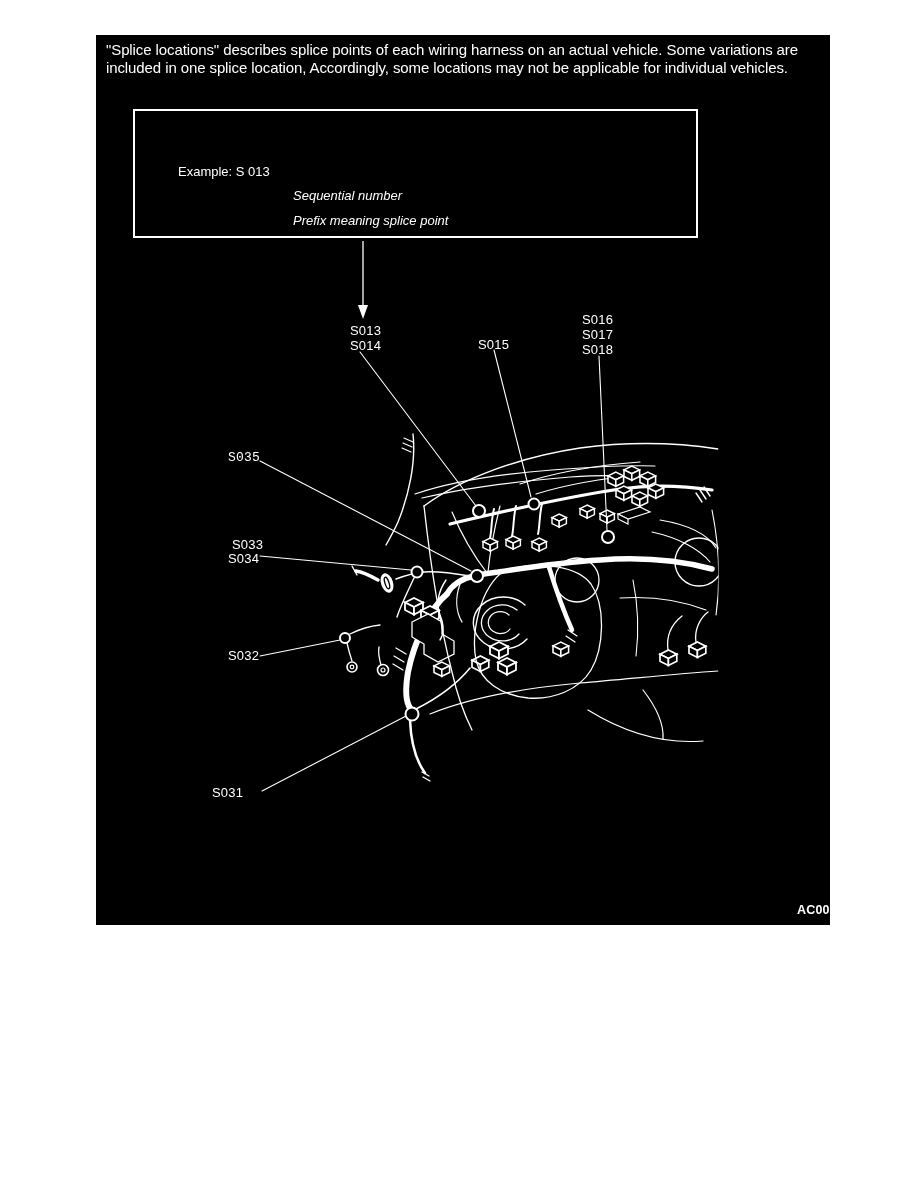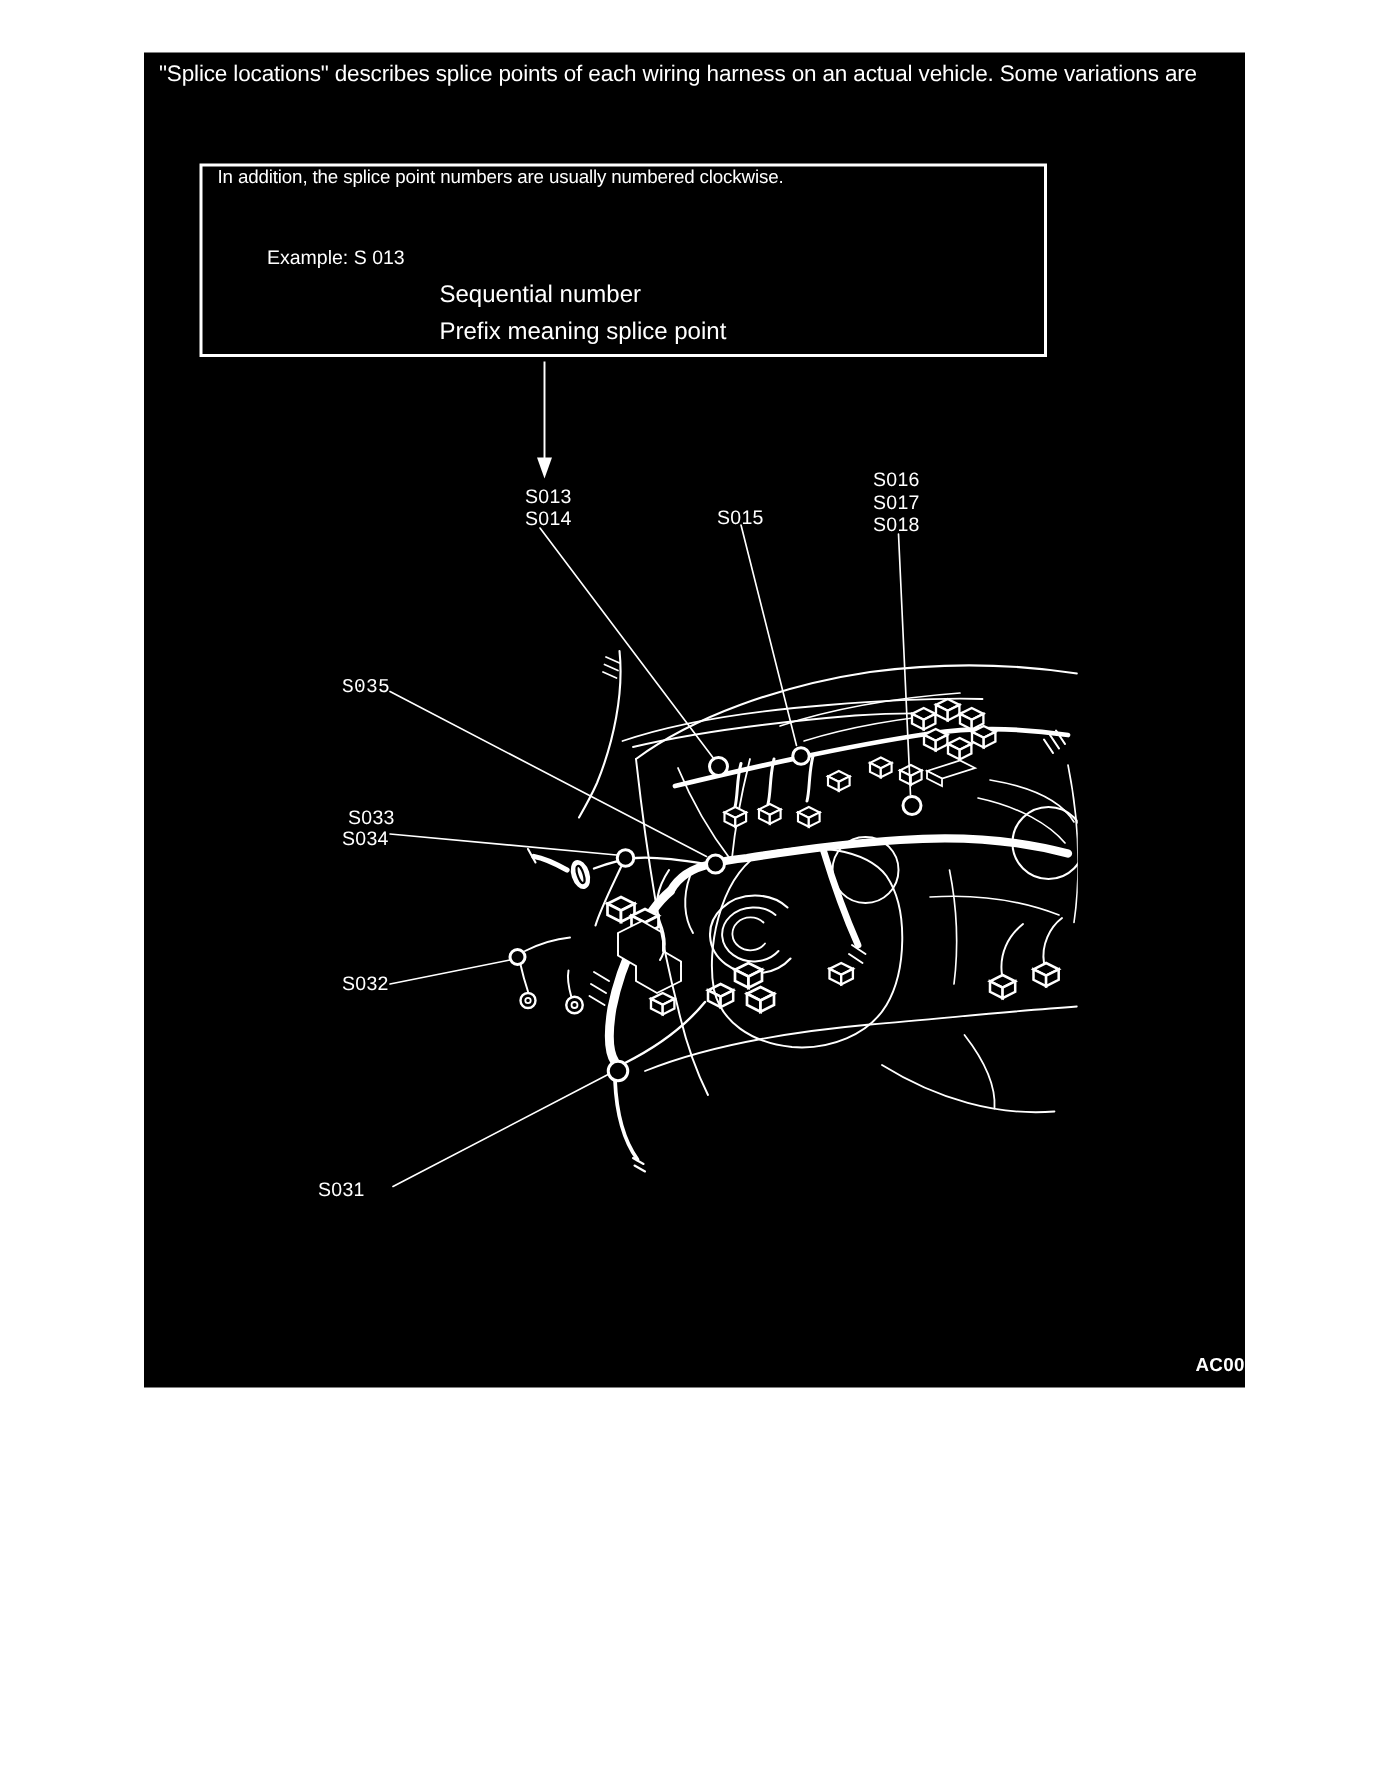--- a/index.html
+++ b/index.html
@@ -15,21 +15,21 @@
   }
   #art{position:absolute;left:0;top:0;width:918px;height:1188px;}
   .txt{position:absolute;color:#ffffff;white-space:nowrap;}
   .intro{font-size:15px;letter-spacing:-0.1px;line-height:17.5px;}
   .legend-box{
     position:absolute;left:133px;top:109px;width:561px;height:125px;
     border:2px solid #ffffff;background:#000000;
   }
   .legend-lines{left:145px;top:111px;font-size:12.5px;line-height:13.4px;letter-spacing:-0.1px;}
   .example{left:178px;top:164px;font-size:13px;}
-  .callout{font-size:16px;}
+  .callout{font-size:13px;font-style:italic;}
   .splice-label{font-size:13px;letter-spacing:0.2px;}
   .watermark{left:752px;top:903px;font-size:12.5px;font-weight:bold;letter-spacing:0.2px;margin-left:45px;}
 </style>
 </head>
 <body>
 
 <div id="canvas"></div>
 
 <svg id="art" viewBox="0 0 918 1188" xmlns="http://www.w3.org/2000/svg">
   <defs>
@@ -168,25 +168,25 @@
       <circle cx="417" cy="572" r="5.5"></circle>
       <circle cx="477" cy="576" r="6"></circle>
       <circle cx="345" cy="638" r="5"></circle>
       <circle cx="412" cy="714" r="6.5"></circle>
     </g>
   </g>
 </svg>
 
 <div class="txt intro" style="left:106px;top:41px;">
   <div>"Splice locations" describes splice points of each wiring harness on an actual vehicle. Some variations are</div>
+  <div>included in one splice location, Accordingly, some locations may not be applicable for individual vehicles.</div>
 </div>
 
 <div class="legend-box"></div>
 <div class="txt legend-lines" style="left: 145px; top: 112px;">
-  <div>In addition, the splice point numbers are usually numbered clockwise.</div>
 </div>
 <div class="txt example" style="left: 178px; top: 164px;">Example: S 013</div>
 <div class="txt callout" style="left:293px;top:188px;">Sequential number</div>
 <div class="txt callout" style="left:293px;top:213px;">Prefix meaning splice point</div>
 
 <div class="txt splice-label" style="left:350px;top:323px;">S013</div>
 <div class="txt splice-label" style="left:350px;top:338px;">S014</div>
 <div class="txt splice-label" style="left:478px;top:337px;">S015</div>
 <div class="txt splice-label" style="left:582px;top:312px;">S016</div>
 <div class="txt splice-label" style="left:582px;top:327px;">S017</div>

